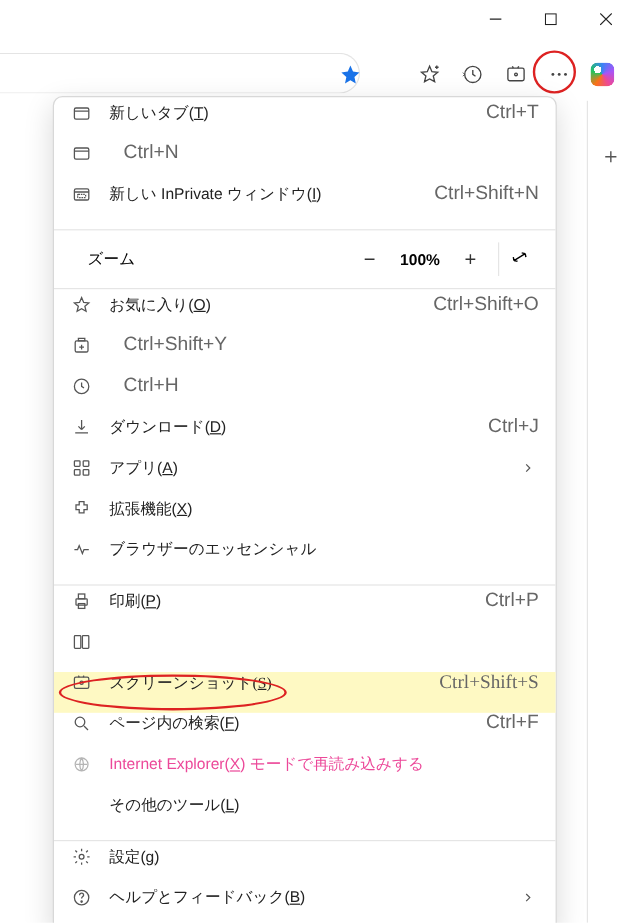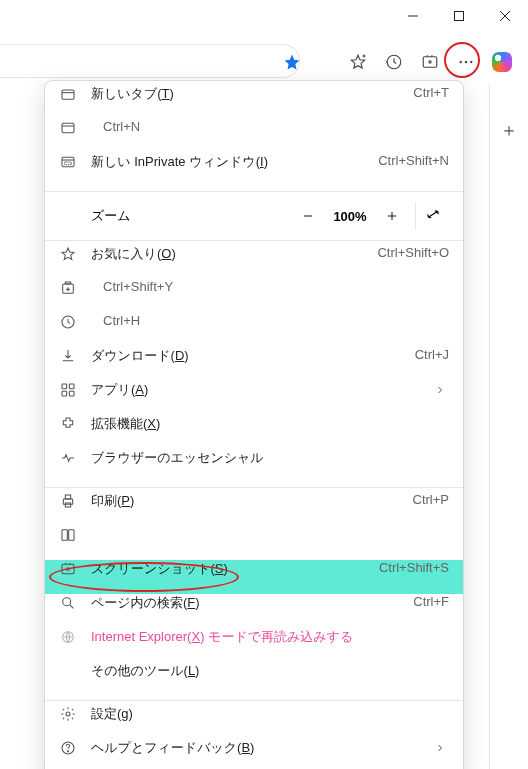--- a/index.html
+++ b/index.html
@@ -108,52 +108,53 @@
 }
 .menu-item {
   display: flex;
   align-items: flex-start;
   height: 34px;
   padding: 0 14px;
   color: #222;
   white-space: nowrap;
 }
 .menu-item.highlighted {
-  background: #5eead4;
+  background: #fef9c3;
+  font-family: Liberation Serif, serif;
 }
 .menu-item.disabled { color: #ec4899; }
 .menu-icon {
   width: 18px;
   height: 18px;
   display: flex;
   align-items: center;
   justify-content: center;
   margin-right: 14px;
   color: #555;
   flex: 0 0 18px;
 }
 .menu-item.disabled .menu-icon { color: #b5b5b5; }
 .menu-label { flex: 1 1 auto; }
 .menu-shortcut {
   color: #666;
-  font-size: 13px;
+  font-size: 16px;
   margin-left: 12px;
 }
 .menu-sep {
   height: 1px;
   margin: 4px 0;
   background: #e5e5e5;
 }
 .zoom-row {
   display: flex;
   align-items: center;
   height: 40px;
   padding: 0 14px;
 }
-.zoom-label { margin-left: 32px; flex: 1; }
+.zoom-label { margin-left: 14px; flex: 1; }
 .zoom-btn {
   width: 34px; height: 28px;
   display: flex; align-items: center; justify-content: center;
   color: #333;
 }
 .zoom-val { width: 50px; text-align: center; font-weight: bold; }
 .zoom-full {
   width: 34px; height: 28px;
   display: flex; align-items: center; justify-content: center;
   border-left: 1px solid #e5e5e5;

